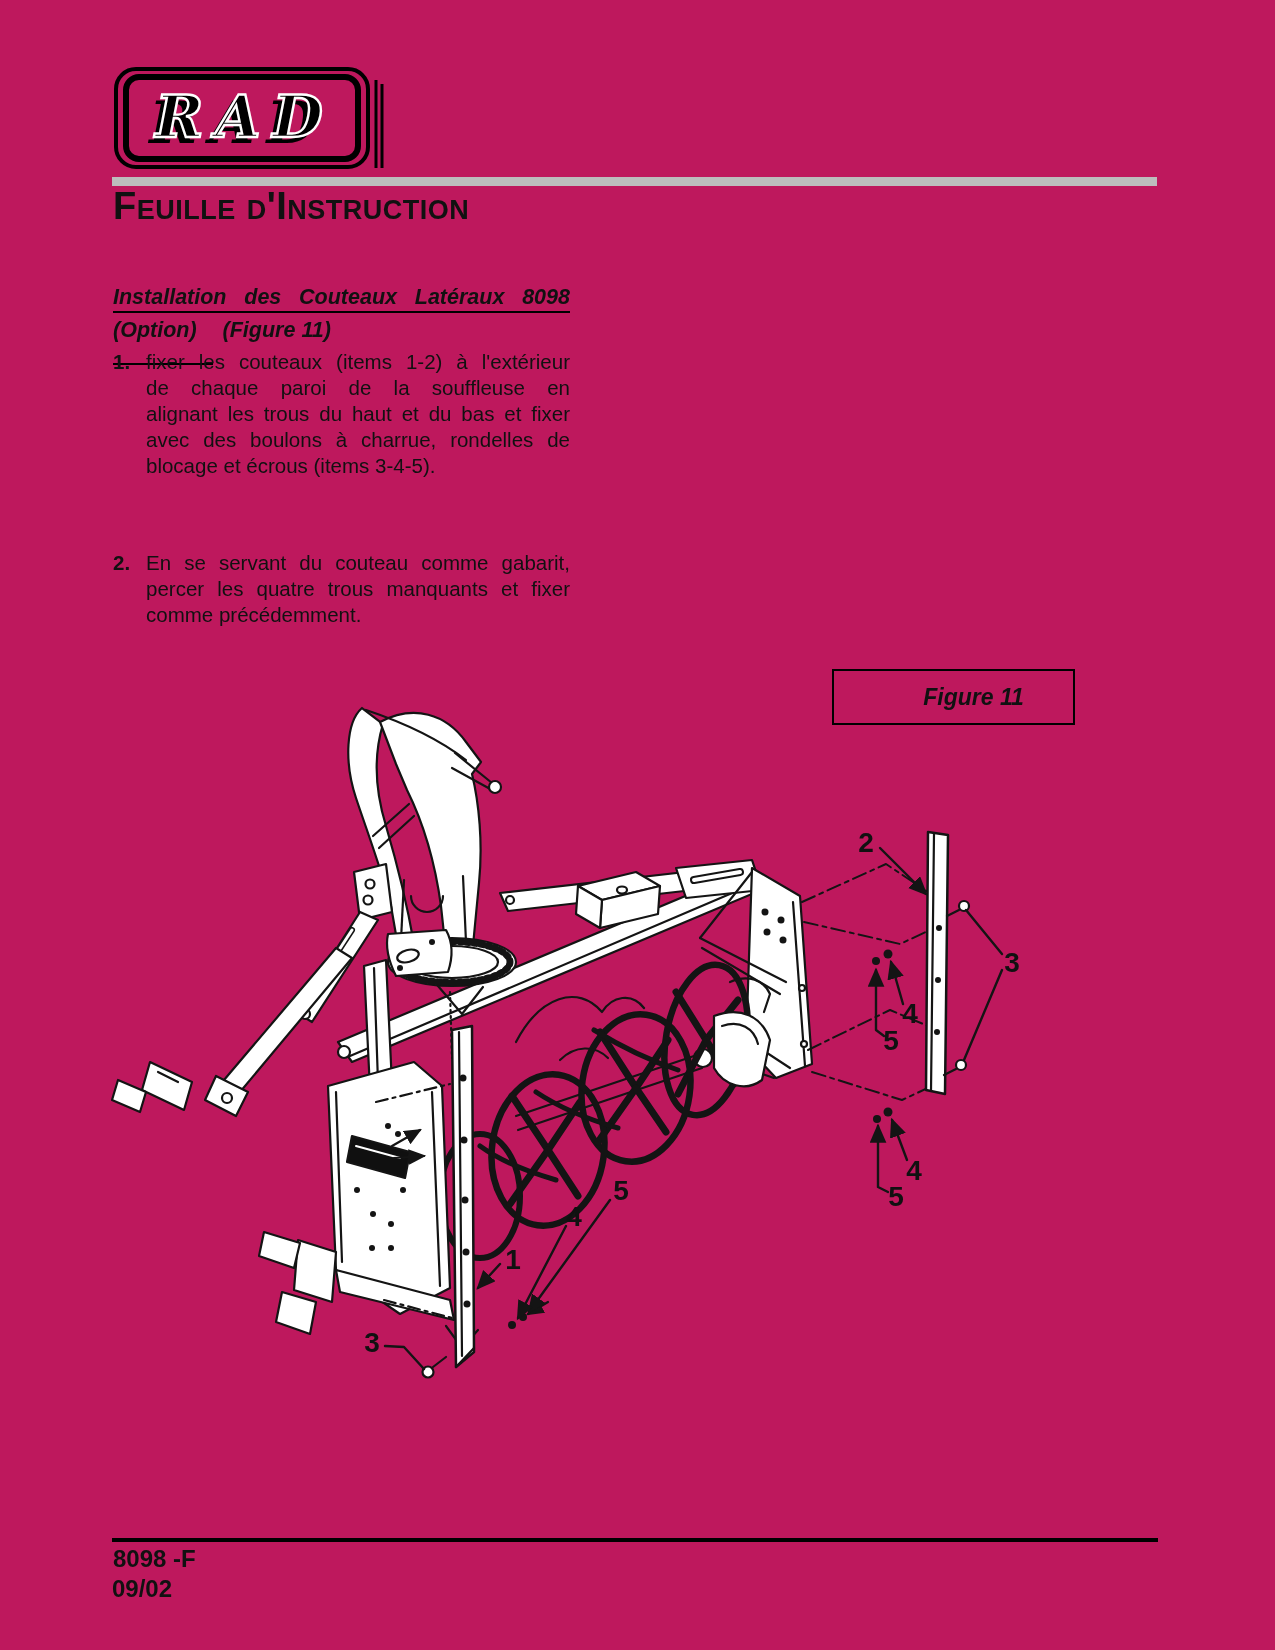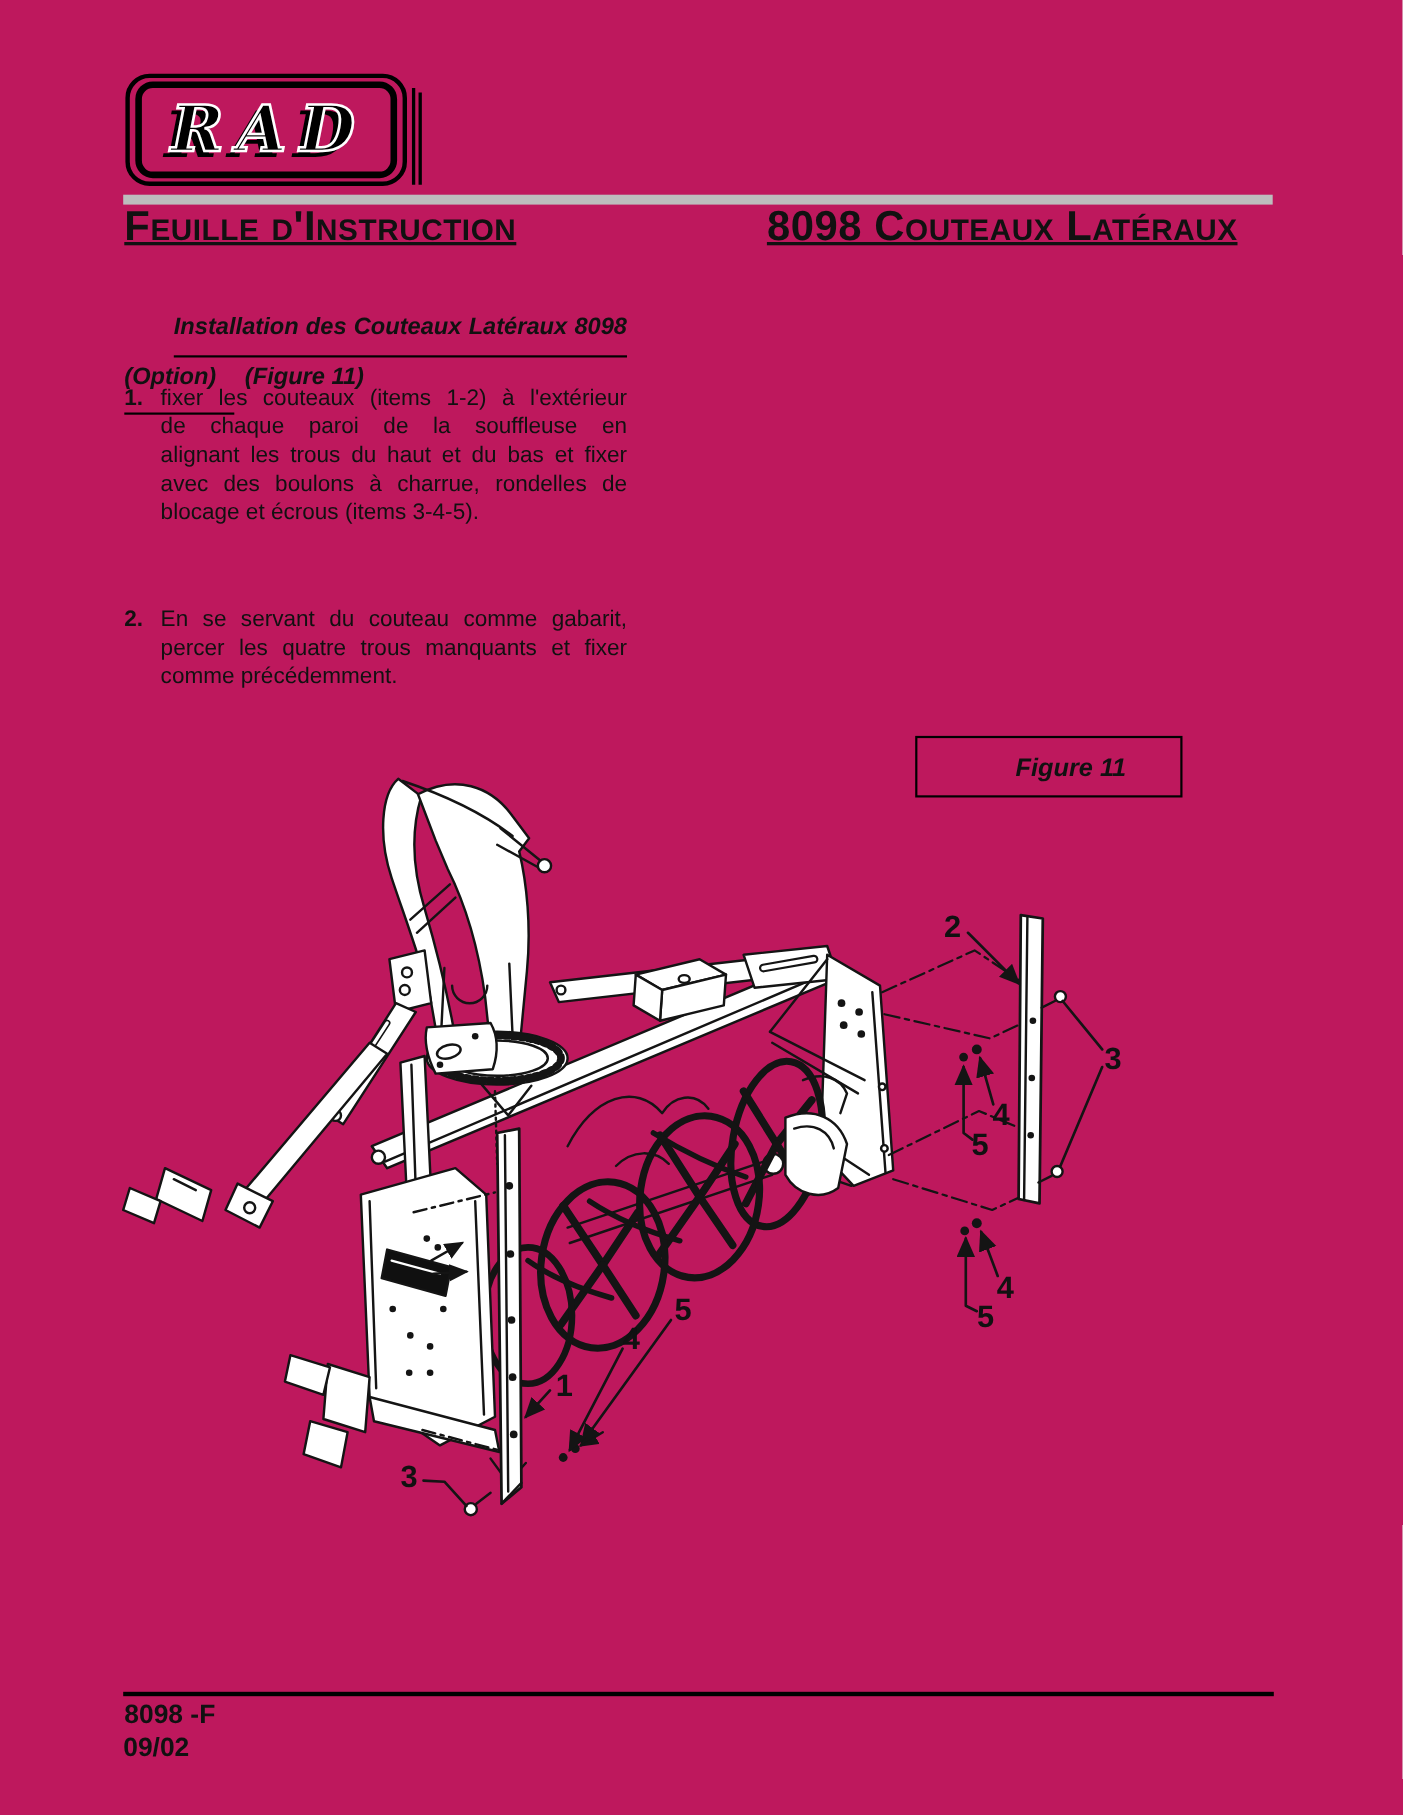--- a/index.html
+++ b/index.html
@@ -6,27 +6,27 @@
   .page{
     position:relative;width:1275px;height:1650px;background:#be185d;
     font-family:"Liberation Sans",sans-serif;color:#111;overflow:hidden;
     margin:0 auto;
   }
   .abs{position:absolute;}
   
   .divider{background:#bdbdbd;height:9px;}
   .doc-title{
     font-weight:bold;font-variant:small-caps;font-size:38px;line-height:38px;
-    letter-spacing:.5px;white-space:nowrap;text-decoration:underline;
+    letter-spacing:.5px;white-space:nowrap;
   }
   
   .sec-head{width:457px;font-weight:bold;font-style:italic;font-size:21.5px;}
   .sec-head .l1{
     text-align:justify;text-align-last:justify;
-    border-bottom:2.5px solid #000;padding-bottom:13px;margin-left:45px;
+    border-bottom:2.5px solid #000;padding-bottom:1px;
   }
   .sec-head .l2{margin-top:5px;display:flex;}
   .sec-head .opt{border-bottom:2.5px solid #000;padding-right:16px;padding-bottom:20px;}
   .sec-head .figref{margin-left:10px;}
   
   .para{width:457px;font-size:20.5px;line-height:26px;}
   .para .num{position:absolute;left:0;top:0;font-weight:bold;}
   .para .lines{margin-left:33px;}
   .para .ln{text-align:justify;text-align-last:justify;white-space:nowrap;}
   .para .ln.last{text-align-last:left;}
@@ -59,21 +59,20 @@
         <text x="126" y="77" fill="#000">RAD</text>
         <text x="132" y="71" fill="#000" stroke="#fff" stroke-width="2.4">RAD</text>
       </g>
     </svg>
   </div>
 
   <div class="abs divider" style="left:112px;top:177px;width:1045px;"></div>
 
   <div class="abs doc-title" style="left:113px;top:187px;">Feuille d'Instruction</div>
 
-  <div class="abs doc-title" style="left:600px;top:187px;width:525px;text-align:right;">8098 Couteaux Latéraux</div>
 
   <div class="abs sec-head" style="left:113px;top:285px;">
     <div class="l1">Installation des Couteaux Latéraux 8098</div>
     <div class="l2">
       <span class="opt">(Option)</span>
       <span class="figref">(Figure 11)</span>
     </div>
   </div>
 
   <div class="abs para" style="left:113px;top:349px;">

